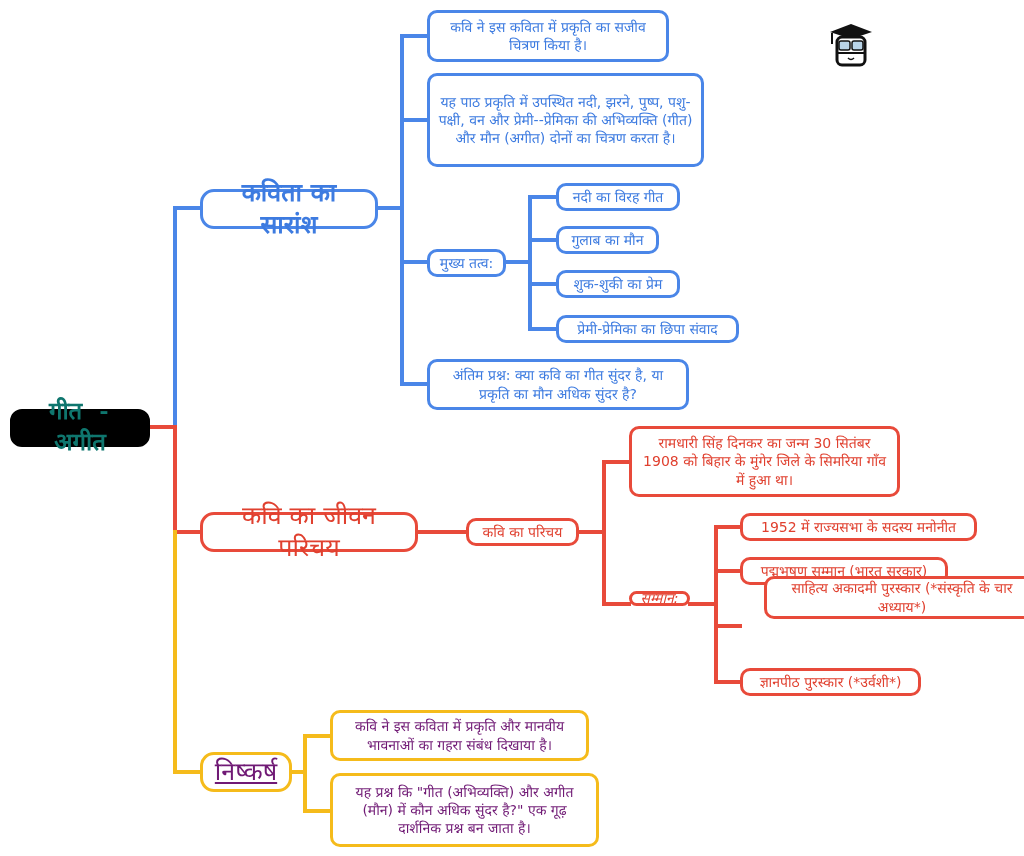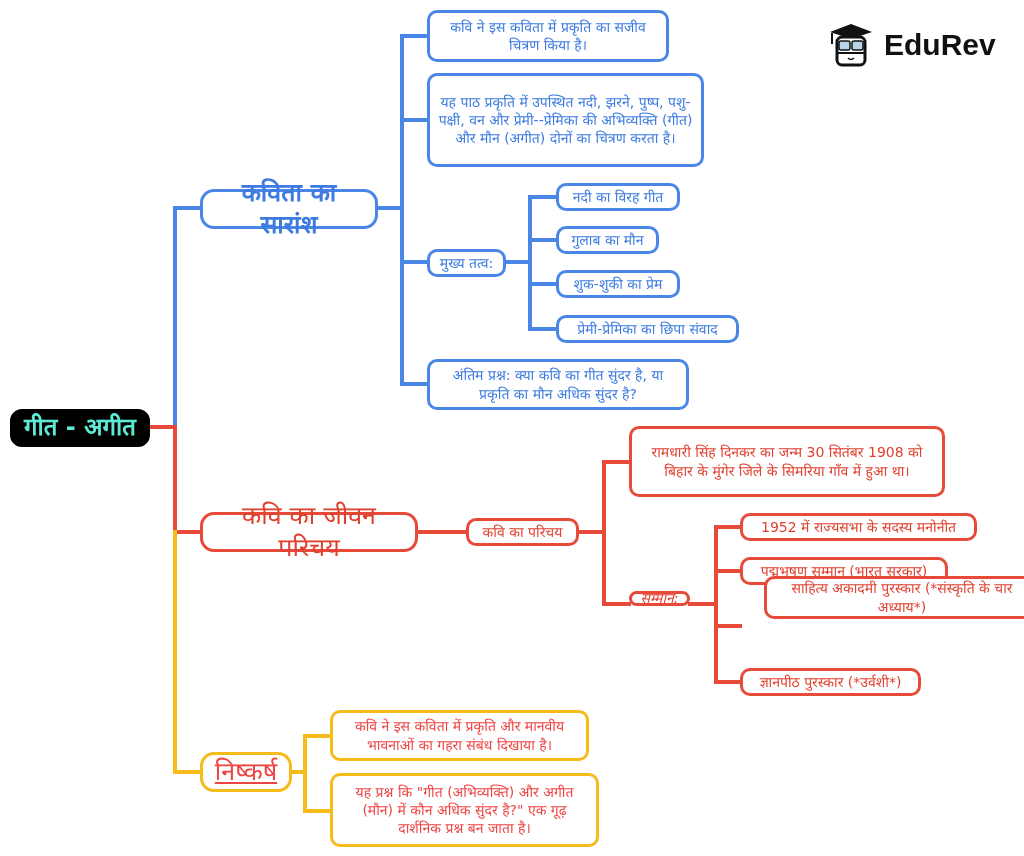--- a/index.html
+++ b/index.html
@@ -5,23 +5,23 @@
   html, body { margin:0; padding:0; background:#ffffff; }
   body { width:1024px; height:856px; position:relative; overflow:hidden;
          font-family:"DejaVu Sans", "Liberation Sans", sans-serif; }
   #lines { position:absolute; left:0; top:0; width:1024px; height:856px; }
   .node { position:absolute; box-sizing:border-box; background:#fff;
           border:3px solid; border-radius:10px; display:flex;
           align-items:center; justify-content:center; text-align:center;
           line-height:1.3; padding:2px 8px; }
   .blue { border-color:#4a86e8; color:#3d7be0; }
   .red { border-color:#e84a3a; color:#e0402f; }
-  .yellow { border-color:#f5bb1b; color:#ef4444;justify-content:center; }
-  .root { background:#000; color:#5eead4; border-color:#000; font-weight:bold;
-          font-size:24px; border-radius:12px; }
+  .yellow { border-color:#f5bb1b; color:#701a75;justify-content:center; }
+  .root { background:#000; color:#0f766e; border-color:#000; font-weight:bold;
+          font-size:24px; border-radius:12px;font-family:Liberation Mono, monospace; }
   .l1 { font-size:25px; border-radius:14px; }
   .l2 { font-size:14px; }
   .leaf { font-size:14px; }
   #logo { position:absolute; left:826px; top:22px; display:flex; align-items:center; gap:8px; }
   #logo-text { font-family:"Liberation Sans", sans-serif; font-weight:bold; font-size:30px; color:#111; }
 </style>
 </head>
 <body>
 
 <svg id="lines">
@@ -45,21 +45,20 @@
 <div id="logo">
   <svg width="50" height="46" viewBox="0 0 50 46">
     <polygon points="4,10 25,2 46,10 25,17" fill="#111"></polygon>
     <line x1="6" y1="11" x2="6" y2="22" stroke="#111" stroke-width="2"></line>
     <rect x="11" y="15" width="28" height="28" rx="5" fill="#fff" stroke="#111" stroke-width="3"></rect>
     <rect x="13" y="19" width="11" height="9" rx="2" fill="#b9d4e8" stroke="#111" stroke-width="1.5"></rect>
     <rect x="26" y="19" width="11" height="9" rx="2" fill="#b9d4e8" stroke="#111" stroke-width="1.5"></rect>
     <line x1="11" y1="31" x2="39" y2="31" stroke="#111" stroke-width="2"></line>
     <path d="M22 36 Q25 39 28 36" stroke="#111" stroke-width="1.5" fill="none"></path>
   </svg>
-  <span id="logo-text">EduRev</span>
 </div>
 
 <div class="node root" style="left:10px;top:409px;width:140px;height:38px;">
   <span>गीत - अगीत</span>
 </div>
 
 <div class="node blue l1" style="left:200px;top:189px;width:178px;height:40px;font-weight:bold;">
   <span>कविता का सारांश</span>
 </div>
 <div class="node blue leaf" style="left:427px;top:10px;width:242px;height:52px;text-align:center;">
@@ -86,21 +85,21 @@
 <div class="node blue leaf" style="left:427px;top:359px;width:262px;height:51px;">
   <span>अंतिम प्रश्न: क्या कवि का गीत सुंदर है, या प्रकृति का मौन अधिक सुंदर है?</span>
 </div>
 
 <div class="node red l1" style="left:200px;top:512px;width:218px;height:40px;">
   <span>कवि का जीवन परिचय</span>
 </div>
 <div class="node red l2" style="left:466px;top:518px;width:113px;height:28px;">
   <span>कवि का परिचय</span>
 </div>
-<div class="node red leaf" style="left:629px;top:426px;width:316px;height:71px;">
+<div class="node red leaf" style="left:629px;top:426px;width:271px;height:71px;">
   <span>रामधारी सिंह दिनकर का जन्म 30 सितंबर 1908 को बिहार के मुंगेर जिले के सिमरिया गाँव में हुआ था।</span>
 </div>
 <div class="node red l2" style="left:629px;top:591px;width:61px;height:15px;font-style:italic;">
   <span>सम्मान:</span>
 </div>
 <div class="node red leaf" style="left:740px;top:513px;width:237px;height:28px;">
   <span>1952 में राज्यसभा के सदस्य मनोनीत</span>
 </div>
 <div class="node red leaf" style="left:740px;top:557px;width:208px;height:28px;">
   <span>पद्मभूषण सम्मान (भारत सरकार)</span>

